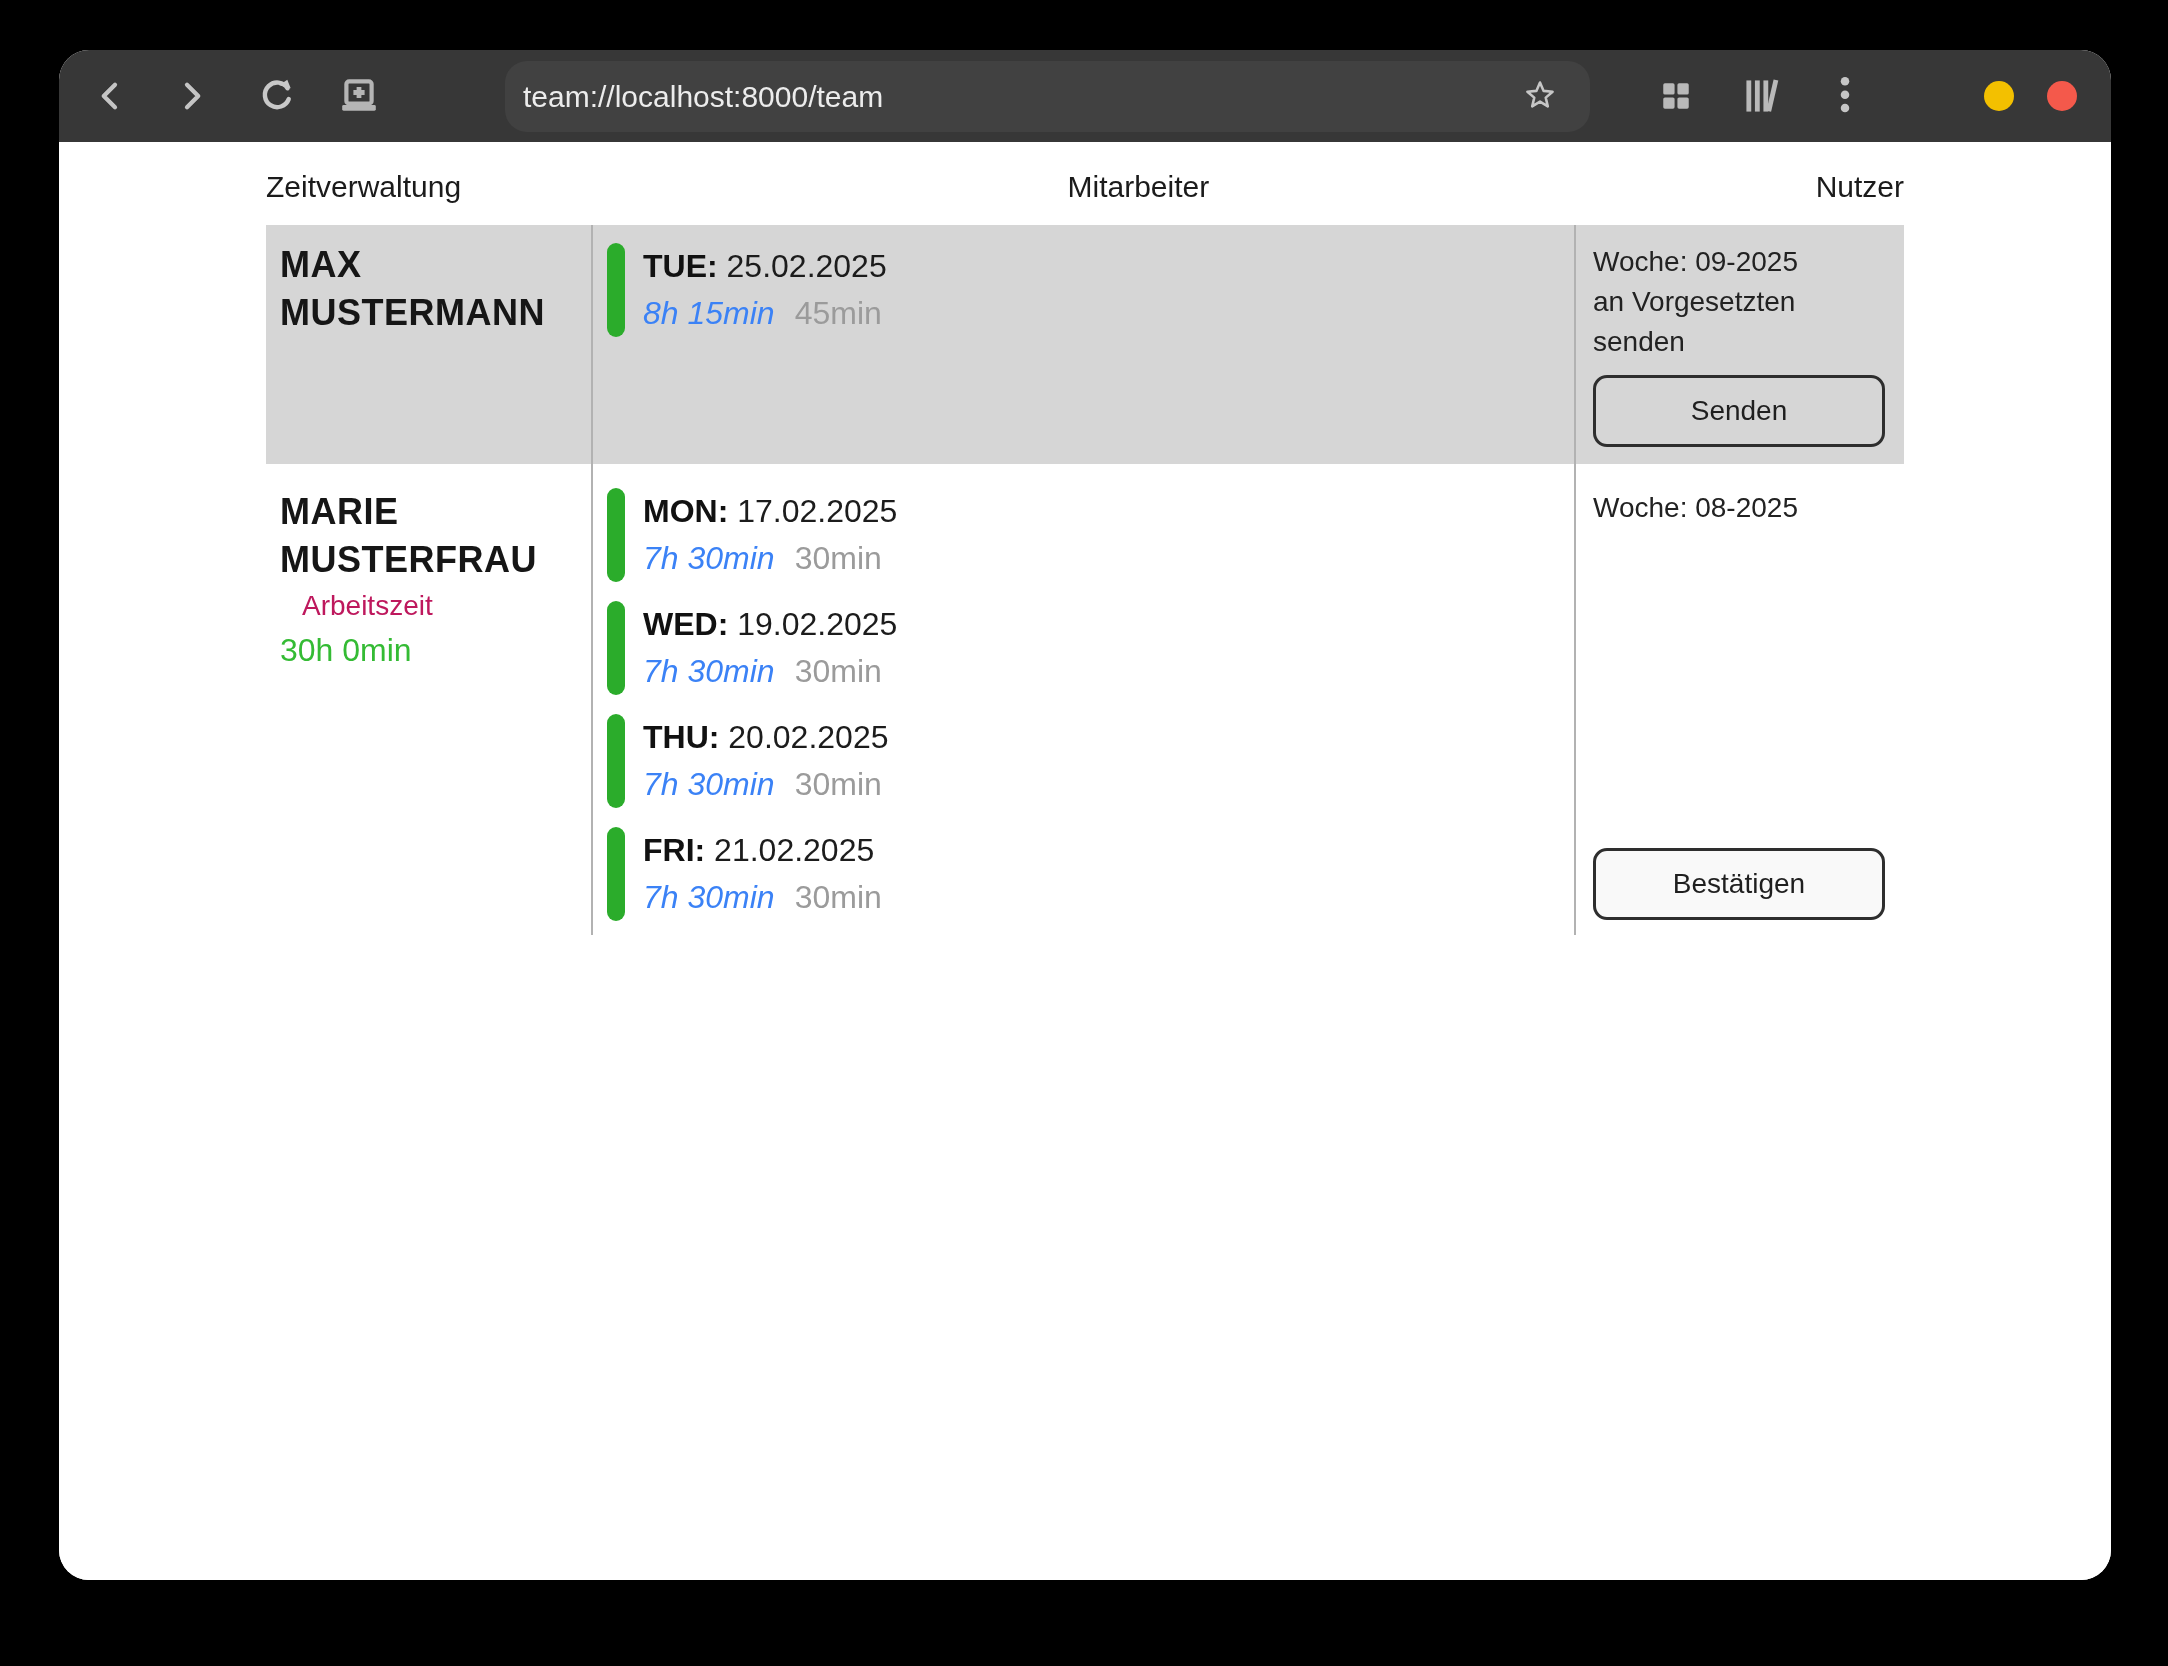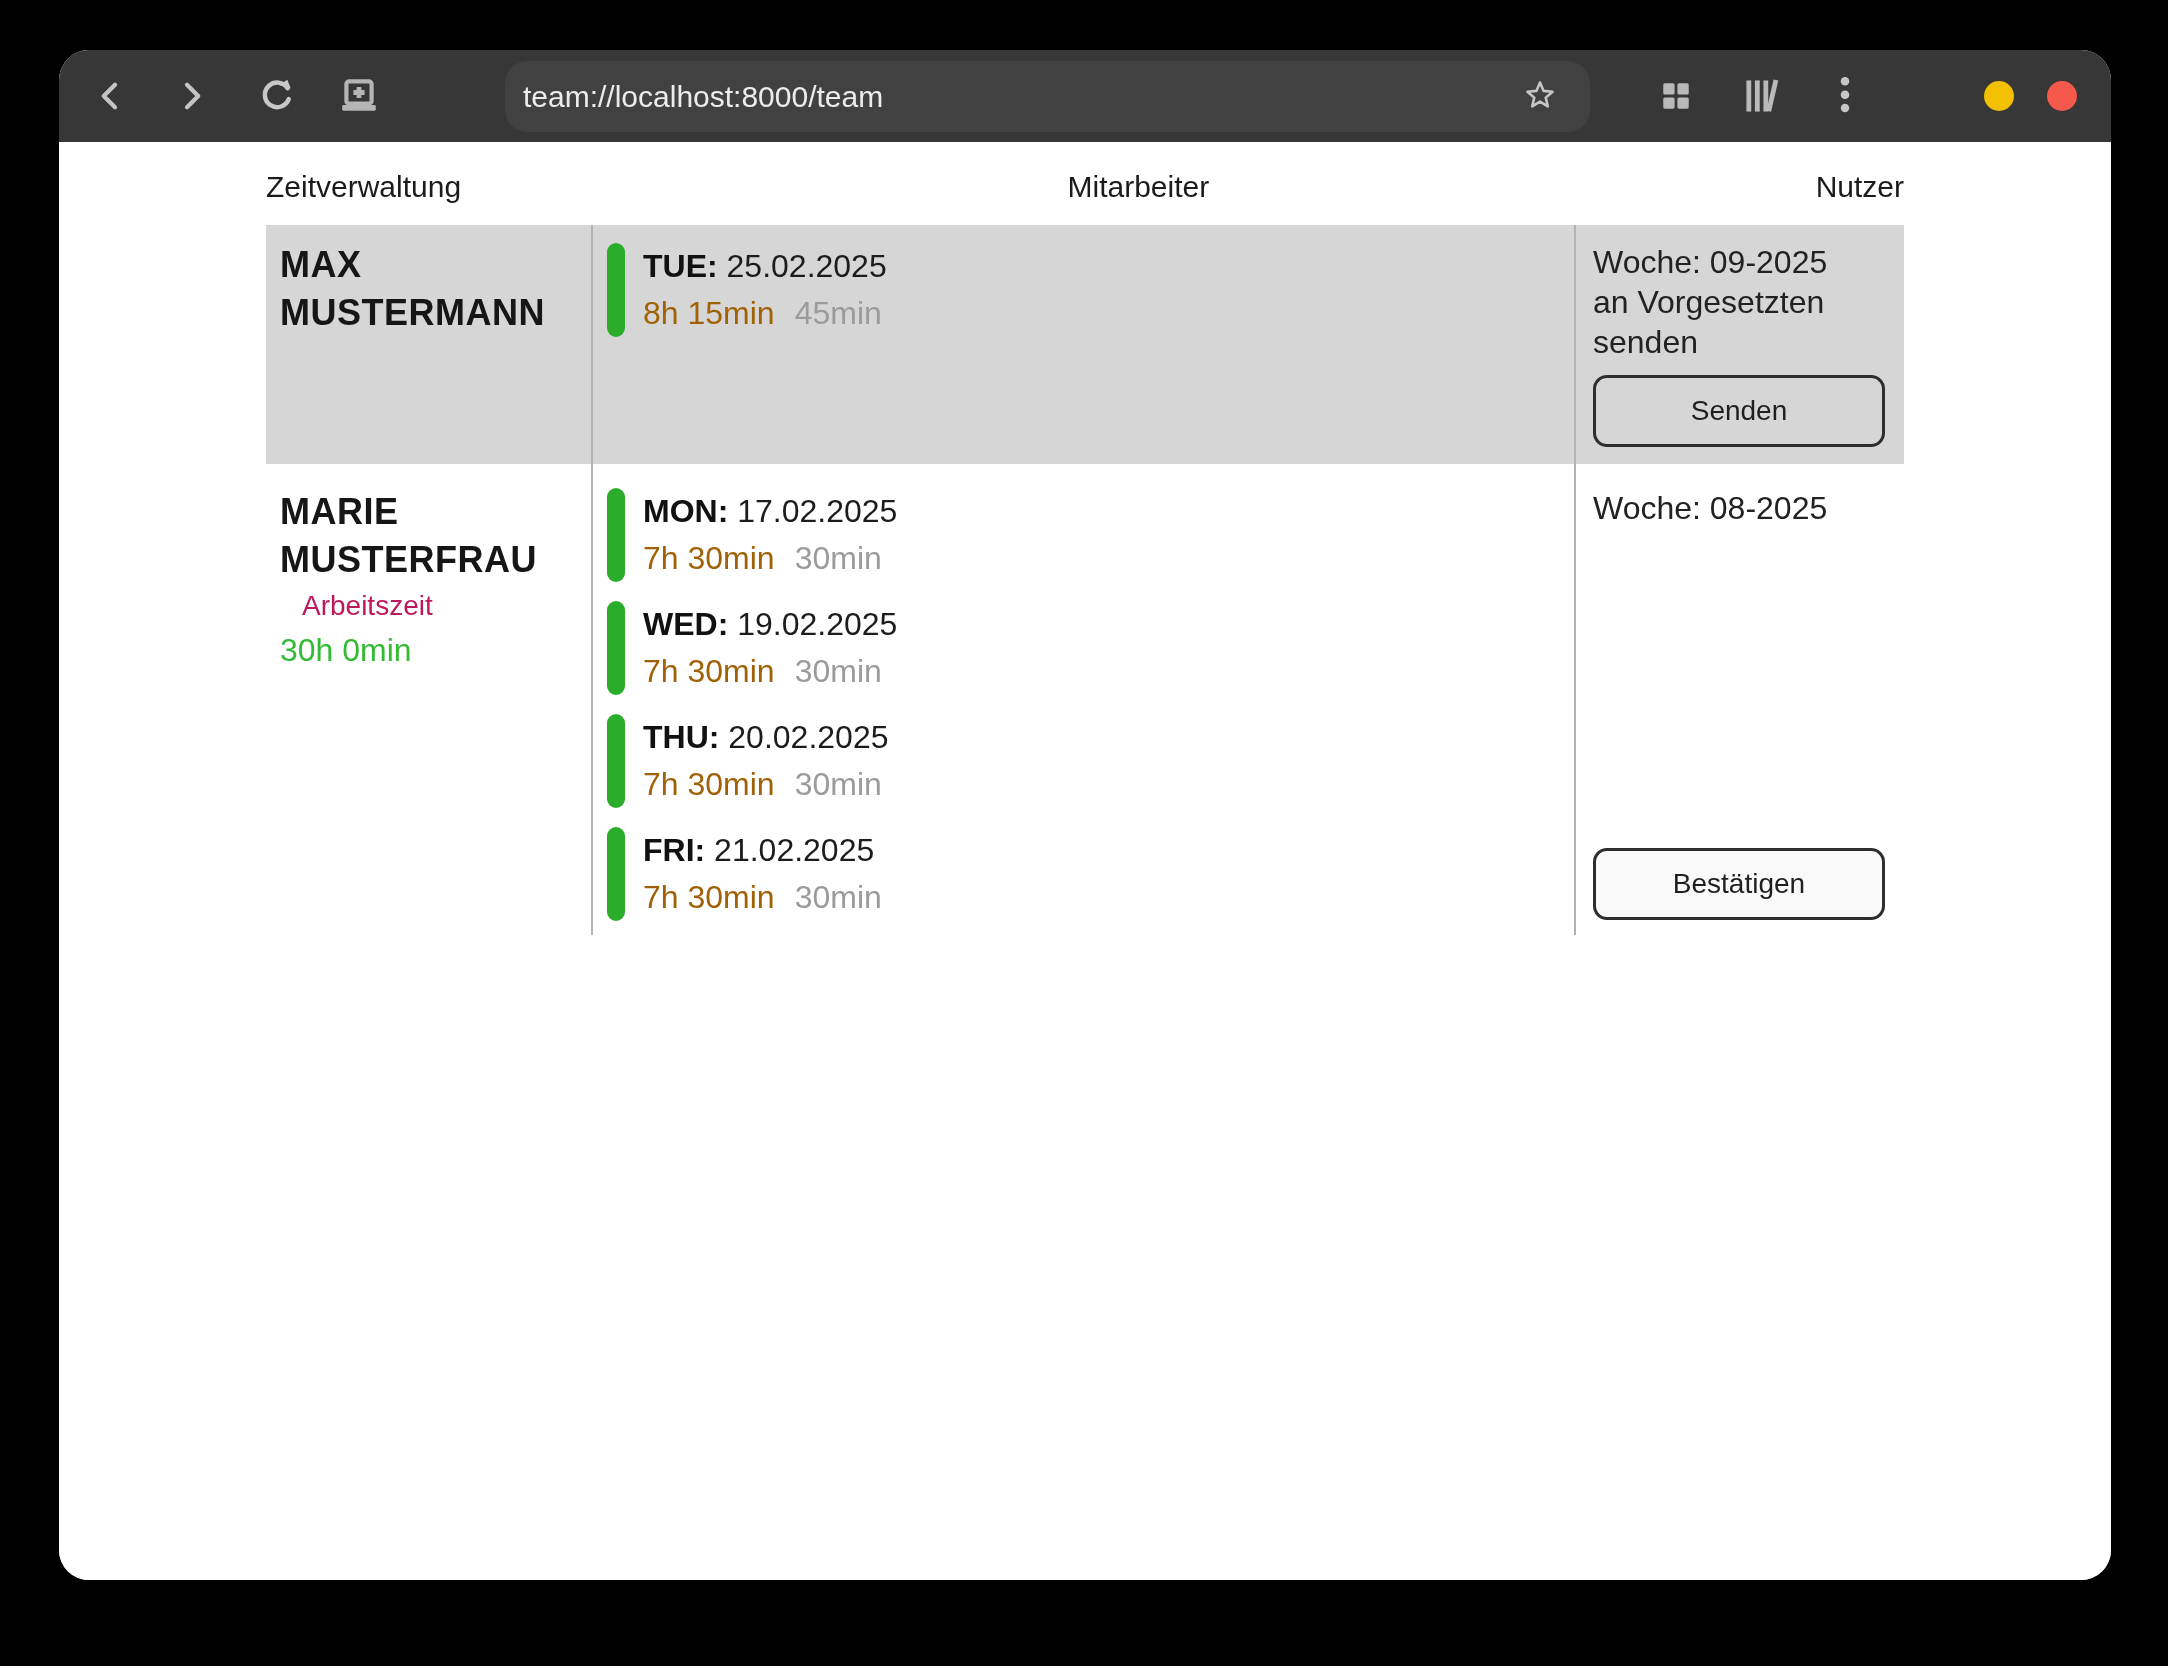--- a/index.html
+++ b/index.html
@@ -47,24 +47,24 @@
   .entries{position:absolute;left:548px;}
   .entry{display:flex;margin-bottom:16px;}
   .entries.r2 .entry{margin-bottom:19px;}
   .bar{width:18px;height:94px;border-radius:9px;flex:none;}
   .bar[data-color="green"]{background:#2bac2b;}
   .bar[data-color="orange"]{background:#f97c06;}
   .elines{margin-left:18px;}
   .eline{font-size:32px;line-height:47px;white-space:nowrap;}
   .eday{font-weight:700;color:#111;}
   .edate{color:#1c1c1c;}
-  .ework{color:#a16207;}
+  .ework{color:#3b82f6;font-style:italic;}
   .ebreak{color:#9b9b9b;margin-left:20px;}
   
-  .weekblock{position:absolute;left:1534px;width:300px;font-size:32px;line-height:40px;color:#222;}
+  .weekblock{position:absolute;left:1534px;width:300px;font-size:28px;line-height:40px;color:#222;}
   .actbtn{
     position:absolute;left:1534px;width:292px;height:72px;border-radius:14px;
     border:3px solid #2e2e2e;background:transparent;color:#1f1f1f;font-size:28px;
     font-family:"Liberation Sans", sans-serif;display:flex;align-items:center;justify-content:center;
   }
   .btn-senden{top:233px;}
   .btn-bestaetigen{top:706px;background:rgba(0,0,0,0.025);}
 </style>
 </head>
 <body>

